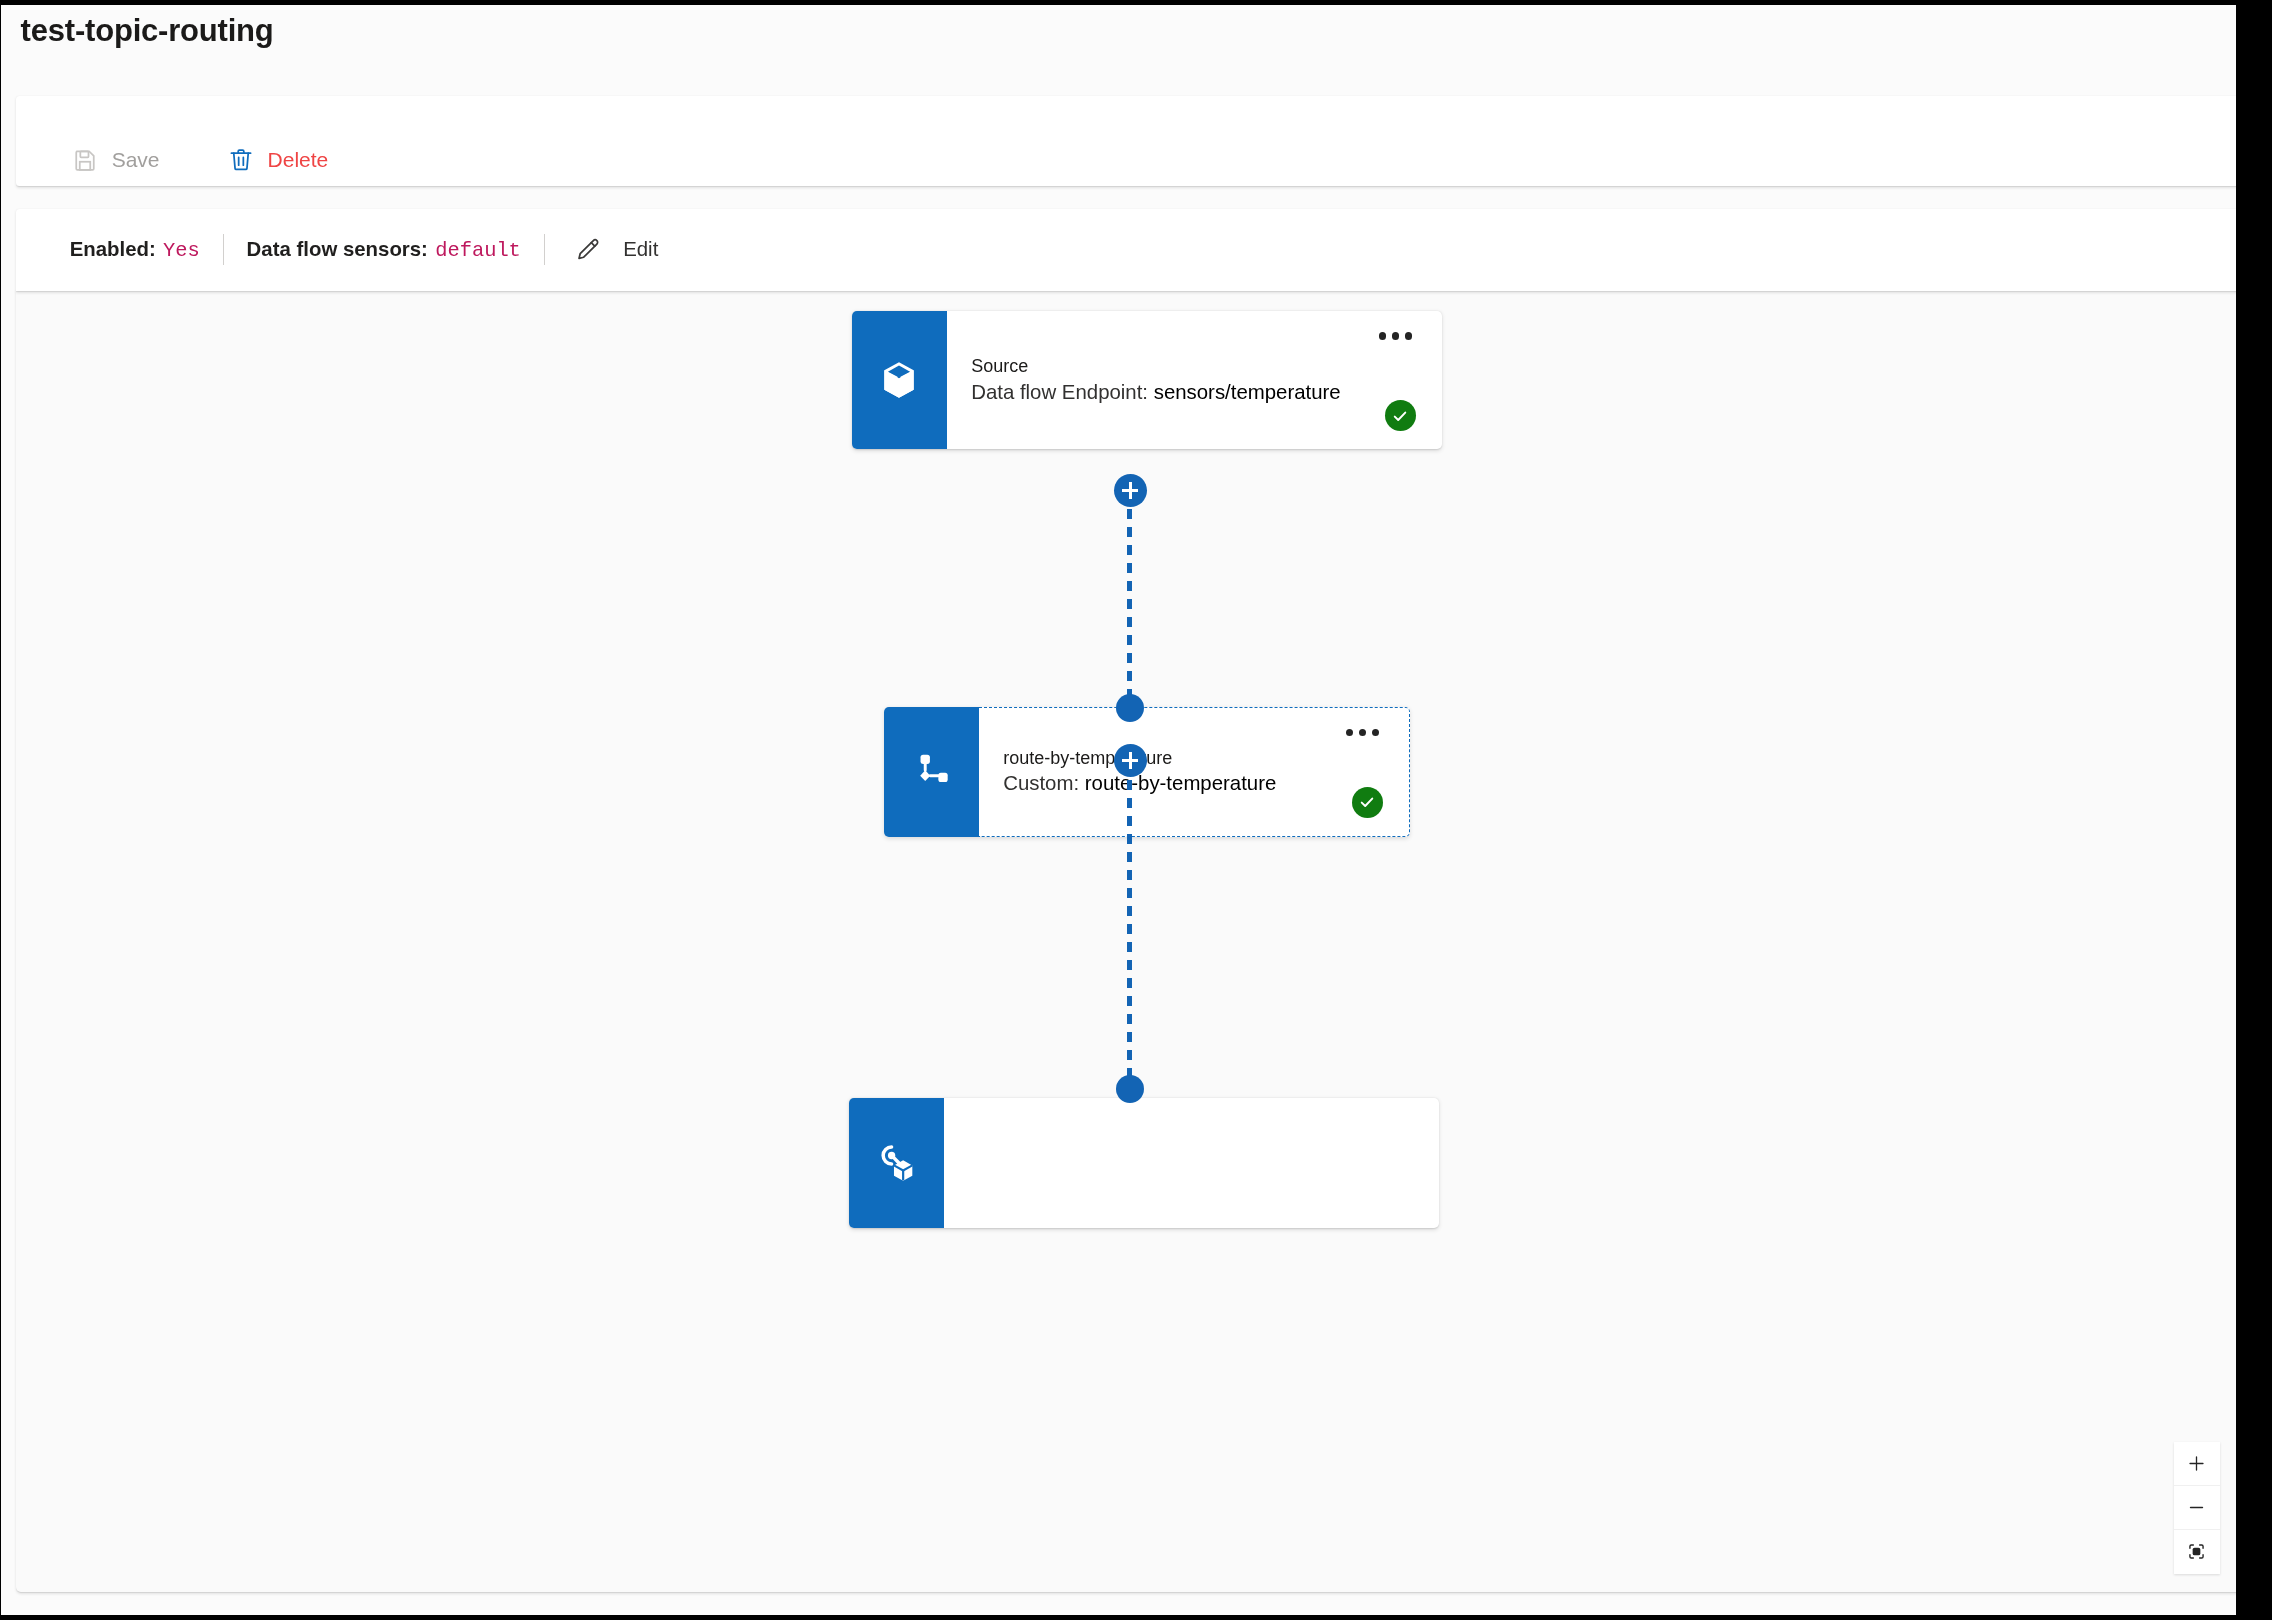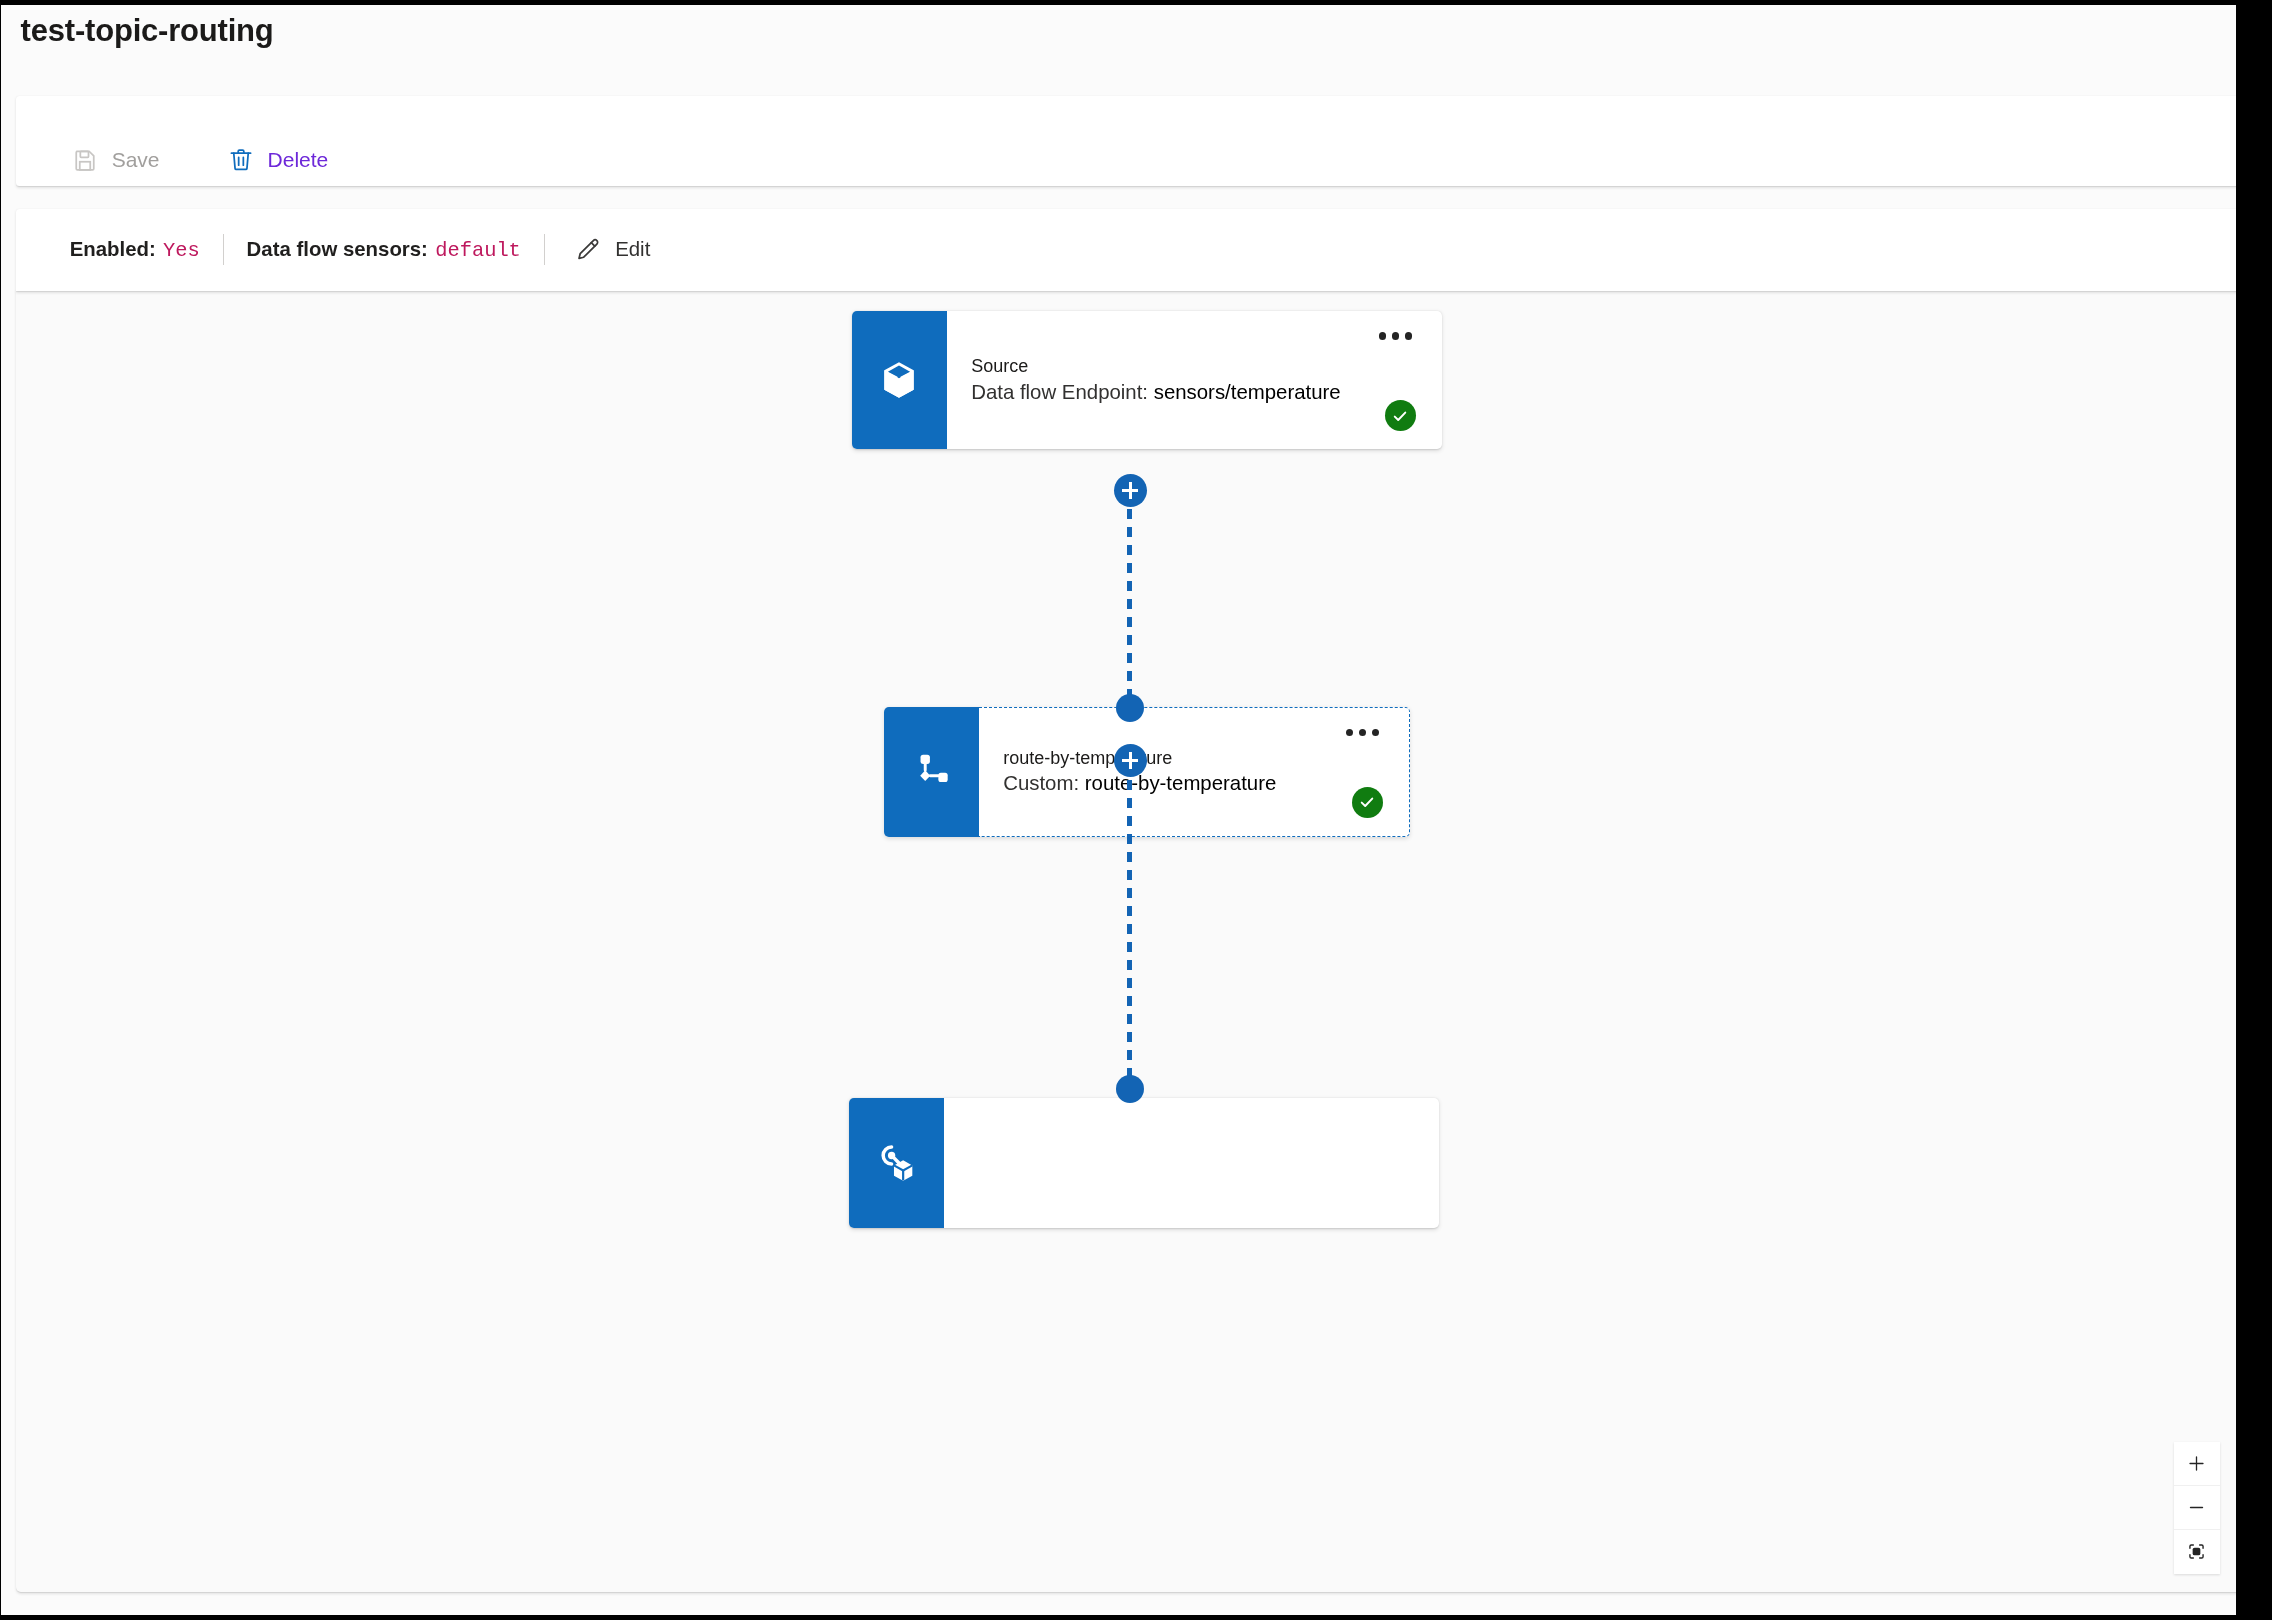--- a/index.html
+++ b/index.html
@@ -56,21 +56,21 @@
     padding: 0 13px;
     border-radius: 1.6px;
     cursor: pointer;
     background: transparent;
     border: none;
     font-family: inherit;
   }
   .cmd-btn.disabled { cursor: default; }
   .cmd-btn-label {
     font-size: 21px;
-    color: #6d28d9;
+    color: #ef4444;
     white-space: nowrap;
   }
   .cmd-btn.disabled .cmd-btn-label { color: #a19f9d; }
   .cmd-icon { width: 28px; height: 28px; display: block; flex: none; }
   .cmd-gap { width: 41px; height: 0.8px; }
 
   
   .info-bar {
     position: absolute;
     left: 14.7px;
@@ -98,21 +98,21 @@
   .info-sep {
     width: 0.8px;
     height: 31px;
     background: #d2d0ce;
     margin: 0 23px;
     align-self: center;
   }
   .edit-btn {
     display: flex;
     align-items: center;
-    gap: 13px;
+    gap: 21px;
     cursor: pointer;
     background: transparent;
     border: none;
     font-family: inherit;
     padding: 4.9px 6.5px;
   }
   .edit-label { font-size: 20.4px; color: #323130; }
 
   
   .canvas-panel {

